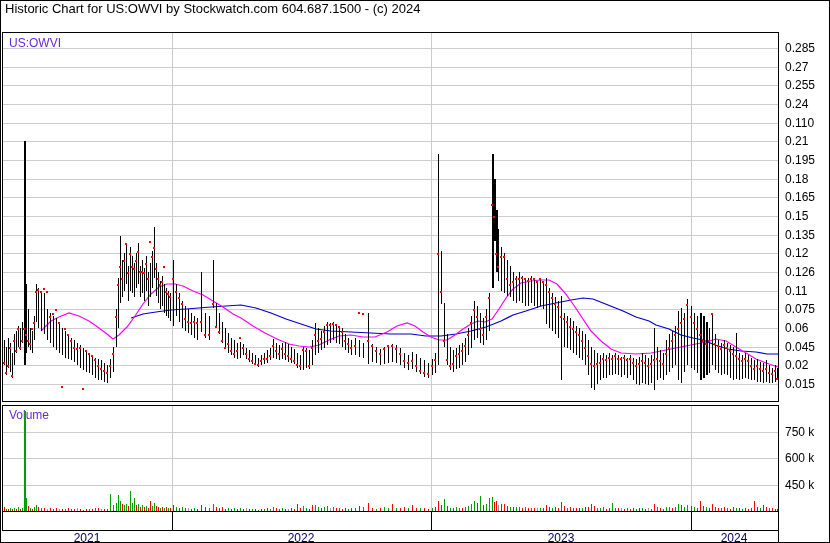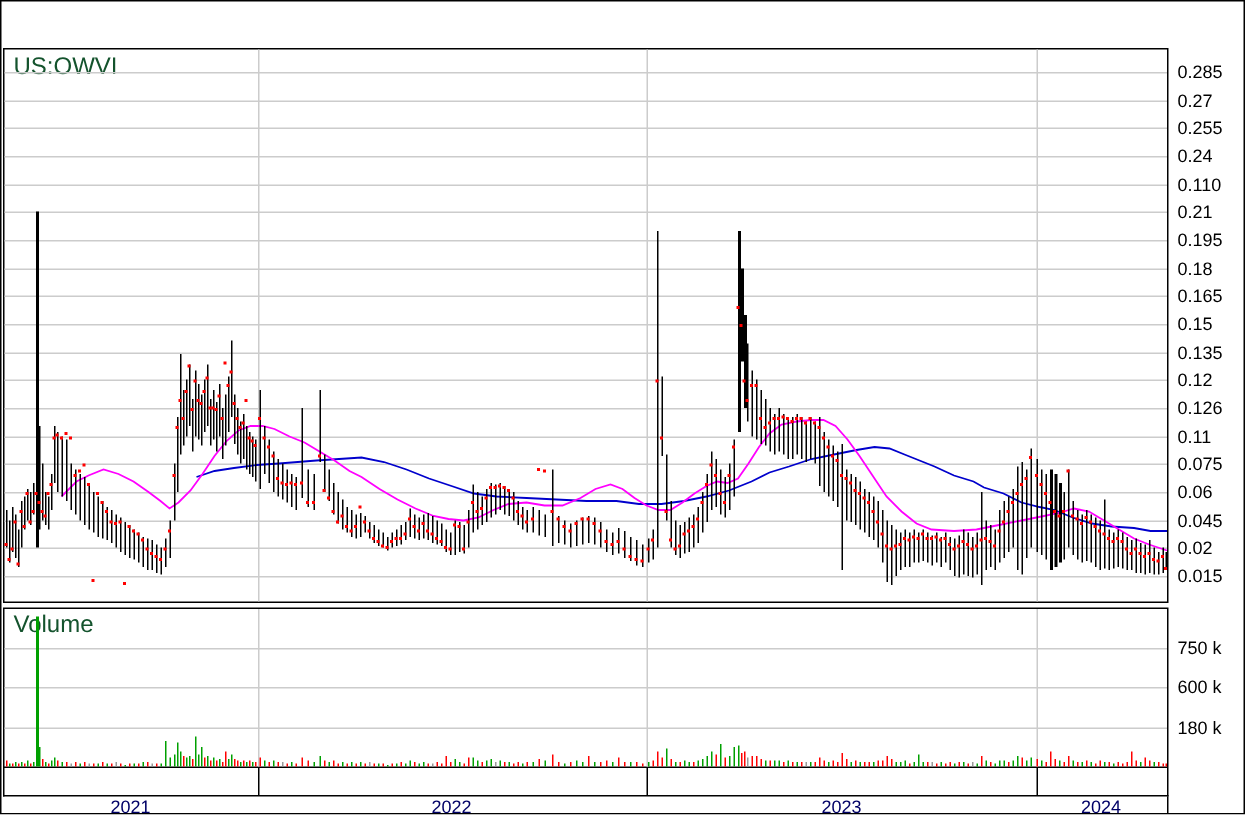--- a/index.html
+++ b/index.html
@@ -7,29 +7,30 @@
           font-family:"Liberation Sans","DejaVu Sans",sans-serif;
           box-sizing:border-box;border:1px solid #000;overflow:hidden;}
   .hdr{position:absolute;left:4px;white-space:pre;font-size:13px;line-height:14px;}
   #hdr1{top:1px;color:#000000;}
   #hdr2{top:15px;color:#000066;}
   .panel{position:absolute;box-sizing:border-box;border:1px solid #000;background:transparent;}
   #price-panel{left:1px;top:31px;width:777px;height:370px;}
   #volume-panel{left:1px;top:404px;width:777px;height:107px;}
   #date-strip{left:1px;top:511px;width:777px;height:19px;border-top:none;}
   #year-row{left:1px;top:530px;width:777px;height:12px;border:none;border-right:1px solid #000;}
-  .corner-label{position:absolute;font-size:16px;color:#14532d;white-space:pre;}
+  .corner-label{position:absolute;font-size:12px;color:#6d28d9;white-space:pre;}
   #symbol-label{left:8px;top:35px;}
   #volume-label{left:8px;top:407px;}
   svg{position:absolute;overflow:visible;}
 </style>
 </head>
 <body>
 
 <div id="screen">
+  <div id="hdr1" class="hdr">Historic Chart for US:OWVI by Stockwatch.com 604.687.1500 - (c) 2024</div>
 
   <div id="price-panel" class="panel"></div>
   <div id="volume-panel" class="panel"></div>
   <div id="date-strip" class="panel"></div>
   <div id="year-row" class="panel"></div>
 
   <div id="symbol-label" class="corner-label">US:OWVI</div>
   <div id="volume-label" class="corner-label">Volume</div>
 
   <div id="layer">
@@ -78,21 +79,21 @@
       <div style="position: absolute; left: 430px; top: 405px; width: 1px; height: 105px; background: rgb(204, 204, 204);"></div>
       <div style="position: absolute; left: 430px; top: 511px; width: 1px; height: 18px; background: rgb(0, 0, 0);"></div>
       <div style="position: absolute; left: 690px; top: 32px; width: 1px; height: 368px; background: rgb(204, 204, 204);"></div>
       <div style="position: absolute; left: 690px; top: 405px; width: 1px; height: 105px; background: rgb(204, 204, 204);"></div>
       <div style="position: absolute; left: 690px; top: 511px; width: 1px; height: 18px; background: rgb(0, 0, 0);"></div>
       <div style="position: absolute; left: 2px; top: 431px; width: 775px; height: 1px; background: rgb(204, 204, 204);"></div>
       <div style="position: absolute; left: 784px; top: 424px; font: 12px &quot;Liberation Sans&quot;, sans-serif; color: rgb(0, 0, 0);">750 k</div>
       <div style="position: absolute; left: 2px; top: 457px; width: 775px; height: 1px; background: rgb(204, 204, 204);"></div>
       <div style="position: absolute; left: 784px; top: 450px; font: 12px &quot;Liberation Sans&quot;, sans-serif; color: rgb(0, 0, 0);">600 k</div>
       <div style="position: absolute; left: 2px; top: 484px; width: 775px; height: 1px; background: rgb(204, 204, 204);"></div>
-      <div style="position: absolute; left: 784px; top: 477px; font: 12px &quot;Liberation Sans&quot;, sans-serif; color: rgb(0, 0, 0);">180 k</div>
+      <div style="position: absolute; left: 784px; top: 477px; font: 12px &quot;Liberation Sans&quot;, sans-serif; color: rgb(0, 0, 0);">450 k</div>
       <svg width="775" height="369" style="left: 2px; top: 31px;">
         <polyline points="128,286 140,282 153,280 168,278 183,277 208,275 238,273 253,276 268,281 283,287 298,292 313,297 328,299 348,300 368,301 388,302 408,302 423,304 438,304 453,302 468,299 483,295 498,289 510,283 523,279 538,274 553,271 568,268 580,266 590,267 600,271 610,275 620,279 633,285 646,289 653,293 666,297 678,303 690,306 700,308 712,313 725,317 738,319 753,320 764,322 775,322" fill="none" stroke="#0000cc" stroke-width="1.2"></polyline>
         <polyline points="38,299 48,289 56,285 66,281 76,284 86,289 96,296 104,302 110,307 116,303 124,295 132,284 140,272 148,262 156,255 164,252 172,252 180,254 190,259 200,263 210,269 220,275 230,282 238,286 250,294 262,301 274,307 286,312 296,314 306,315 316,313 326,308 336,304 348,303 360,305 372,305 384,300 394,294 404,291 412,294 420,300 428,305 436,308 444,308 452,303 460,297 468,292 475,289 482,290 489,287 496,277 503,266 510,257 518,251 528,249 538,248 546,248 554,252 562,261 570,272 578,284 588,299 598,309 608,317 618,321 633,322 648,321 663,318 678,315 693,312 703,310 713,307 723,309 733,315 743,321 753,327 763,331 775,335" fill="none" stroke="#ff00ff" stroke-width="1.2"></polyline>
       </svg>
       <div style="position: absolute; left: 3px; top: 339px; width: 1px; height: 25px; background: rgb(0, 0, 0);"></div>
       <div style="position: absolute; left: 2px; top: 361px; width: 2px; height: 2px; background: rgb(255, 0, 0);"></div>
       <div style="position: absolute; left: 5px; top: 346px; width: 1px; height: 28px; background: rgb(0, 0, 0);"></div>
       <div style="position: absolute; left: 4px; top: 371px; width: 2px; height: 2px; background: rgb(255, 0, 0);"></div>
       <div style="position: absolute; left: 7px; top: 337px; width: 1px; height: 30px; background: rgb(0, 0, 0);"></div>
       <div style="position: absolute; left: 6px; top: 364px; width: 2px; height: 2px; background: rgb(255, 0, 0);"></div>

